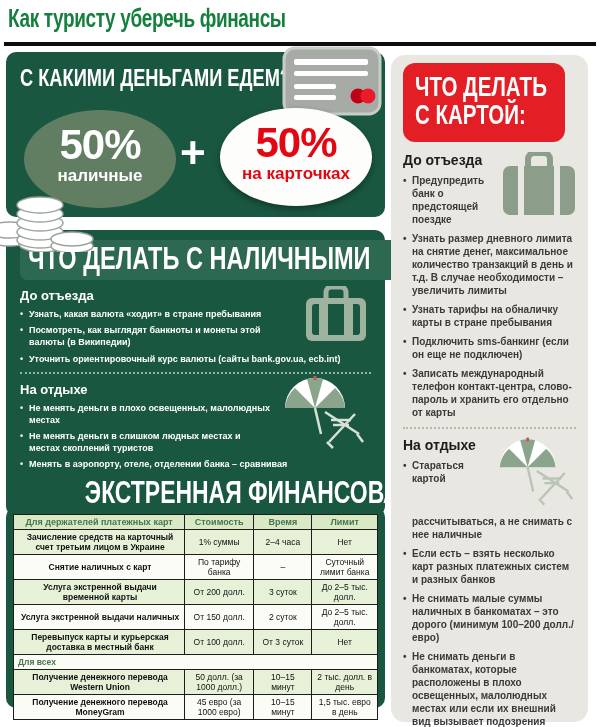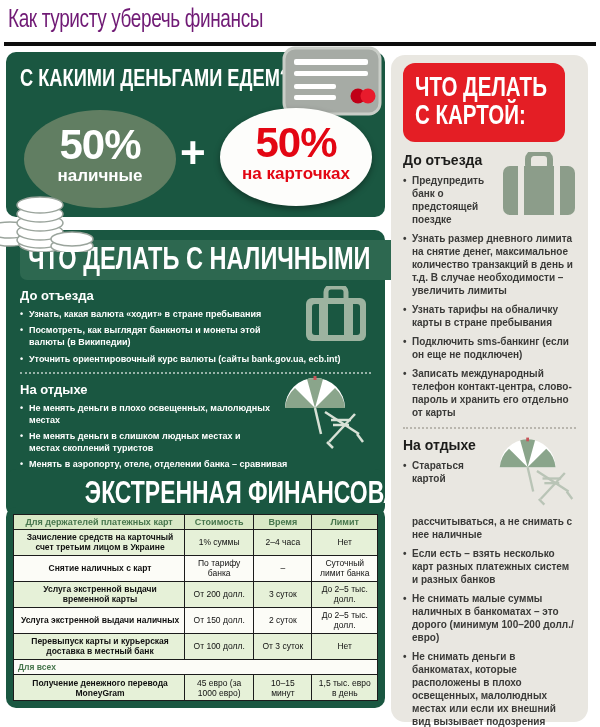--- a/index.html
+++ b/index.html
@@ -3,22 +3,22 @@
 <meta charset="utf-8">
 <style>
   * { margin:0; padding:0; box-sizing:border-box; }
   html,body { width:600px; height:727px; }
   body {
     position:relative; background:#ffffff; overflow:hidden;
     font-family:"Liberation Sans", sans-serif; color:#111;
   }
   
   .page-title {
-    position:absolute; left:8px; top:4px; font-size:25px; font-weight:normal;
-    letter-spacing:-0.5px; color:#701a75;
+    position:absolute; left:8px; top:4px; font-size:25px; font-weight:bold;
+    letter-spacing:-0.5px; color:#15803d;
   }
   .title-rule { position:absolute; left:4px; top:42px; width:592px; height:4px; background:#0d0d0d; }
 
   
   .cond { display:inline-block; transform:scaleX(.76); transform-origin:0 50%; white-space:nowrap; }
   .cond-c { display:inline-block; transform:scaleX(.74); transform-origin:50% 50%; white-space:nowrap; }
   .green-panel { background:#1a5741; border-radius:10px; }
   ul.blist { list-style:none; }
   ul.blist li { position:relative; padding-left:9px; margin-bottom:4px; }
   ul.blist li::before { content:"•"; position:absolute; left:0; top:0; }
@@ -211,20 +211,26 @@
         <tr>
           <td class="svc">Перевыпуск карты и курьерская доставка в местный банк</td>
           <td>От 100 долл.</td>
           <td>От 3 суток</td>
           <td>Нет</td>
         </tr>
         <tr>
           <td colspan="4" class="group-cell">Для всех</td>
         </tr>
         <tr>
+          <td class="svc">Получение денежного перевода Western Union</td>
+          <td>50 долл. (за 1000 долл.)</td>
+          <td>10–15 минут</td>
+          <td>2 тыс. долл. в день</td>
+        </tr>
+        <tr>
           <td class="svc">Получение денежного перевода MoneyGram</td>
           <td>45 евро (за 1000 евро)</td>
           <td>10–15 минут</td>
           <td>1,5 тыс. евро в день</td>
         </tr>
       </tbody>
   </table>
 </section>
 
 <aside class="rightpanel">

